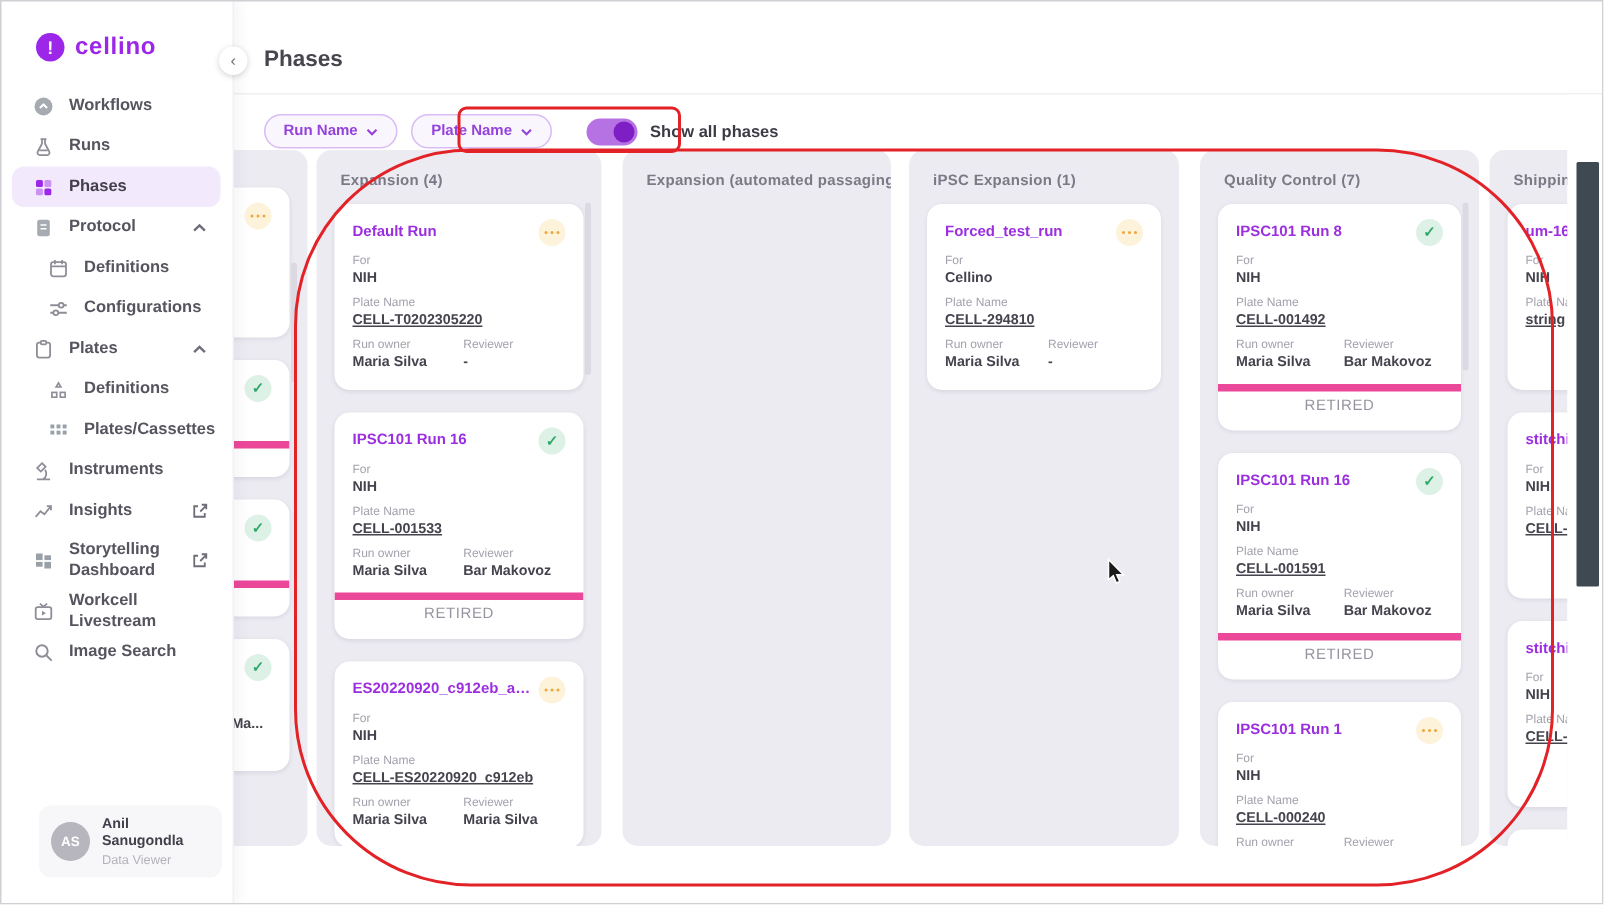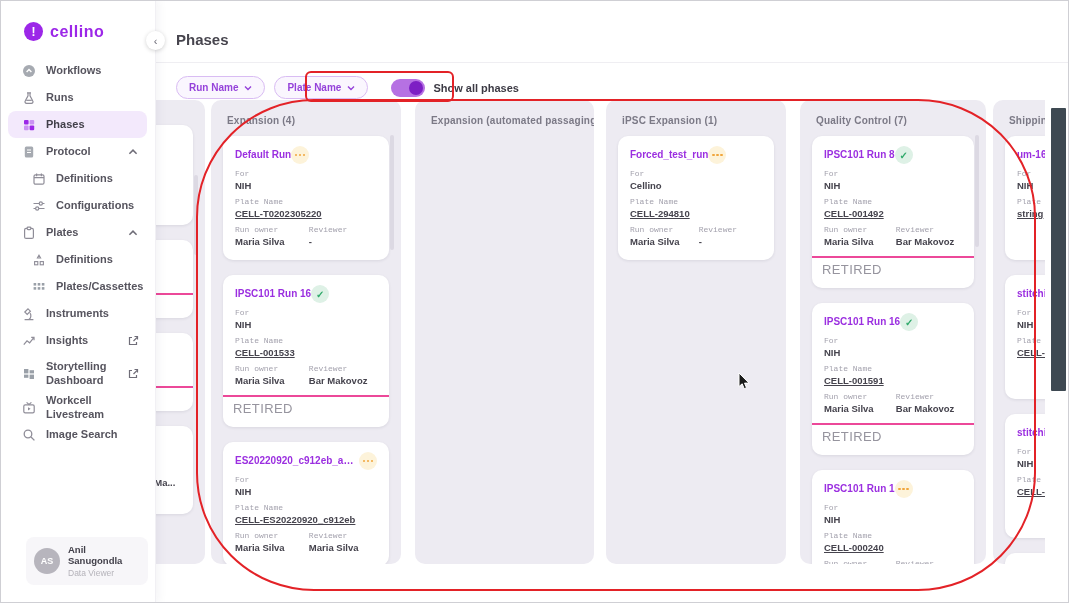--- a/index.html
+++ b/index.html
@@ -67,39 +67,39 @@
   .board { position:absolute; left:156px; top:96px; width:889px; height:478px; overflow:hidden; }
   .column {
     position:absolute; top:4px; height:464px; background:#edebf2; border-radius:10px; overflow:hidden;
   }
   .column-header { padding:15px 16px 10px; font-size:10px; font-weight:bold; color:#7b7986; letter-spacing:.2px; white-space:nowrap; }
   .cards { padding:0 12px; }
   .card {
     background:#fff; border-radius:10px; box-shadow:0 1px 3px rgba(40,35,70,.10);
     padding:10px 12px 7px; margin-bottom:15px; position:relative; overflow:hidden;
   }
-  .card-title-row { display:flex; justify-content:flex-start; align-items:flex-start; margin-bottom:5px; min-height:18px; }
+  .card-title-row { display:flex; justify-content:space-between; align-items:flex-start; margin-bottom:5px; min-height:18px; }
   .card-title {
     color:#9b2fe0; font-weight:bold; font-size:10px; white-space:nowrap; overflow:hidden;
     text-overflow:ellipsis; max-width:130px; padding-top:3px; cursor:pointer;
   }
   .badge { width:18px; height:18px; border-radius:50%; display:flex; align-items:center; justify-content:center; flex:none; }
   .badge.menu-dots { background:#fdf3da; gap:1.5px; cursor:pointer; }
   .badge.menu-dots i { width:2.5px; height:2.5px; border-radius:50%; background:#f0a63c; display:block; }
   .badge.check { background:#def1e6; color:#2fa96a; font-size:10px; font-weight:bold; }
   .field { margin-bottom:6px; }
-  .flabel { font-size:8px; color:#a3a1ad; margin-bottom:2px;font-family:Liberation Mono, monospace; }
+  .flabel { font-size:8px; color:#a3a1ad; margin-bottom:2px; }
   .fvalue { font-size:9.5px; color:#45434d; font-weight:bold; }
   .fvalue.link { text-decoration:underline; cursor:pointer; }
   .two-col { display:flex;justify-content:flex-end; }
   .two-col .field { width:52%; }
   .two-col .field + .field { width:48%; }
   .retired-bar {
-    border-top:2px solid #ec4899; margin:3px -12px 0; padding:4px 10px 4px;
-    text-align:left; font-size:13px; color:#96949e; letter-spacing:.4px;
+    border-top:5px solid #ec4899; margin:3px -12px 0; padding:4px 10px 4px;
+    text-align:center; font-size:10px; color:#96949e; letter-spacing:.4px;
   }
   .card.fragment .tail { position:absolute; left:118px; bottom:26px; font-size:9.5px; font-weight:bold; color:#45434d; }
   .col-scroll-thumb { position:absolute; width:4px; border-radius:2px; background:#dcd9e3; right:7px; }
 
   
   .right-gutter { position:absolute; top:63px; right:1px; width:23px; bottom:1px; background:#fff; z-index:15; }
   .dark-scrollbar { position:absolute; right:3px; top:108px; width:15px; height:283px; background:#3e4952; border-radius:1px; z-index:16; }
 
   
   .annotation-toggle-box {

